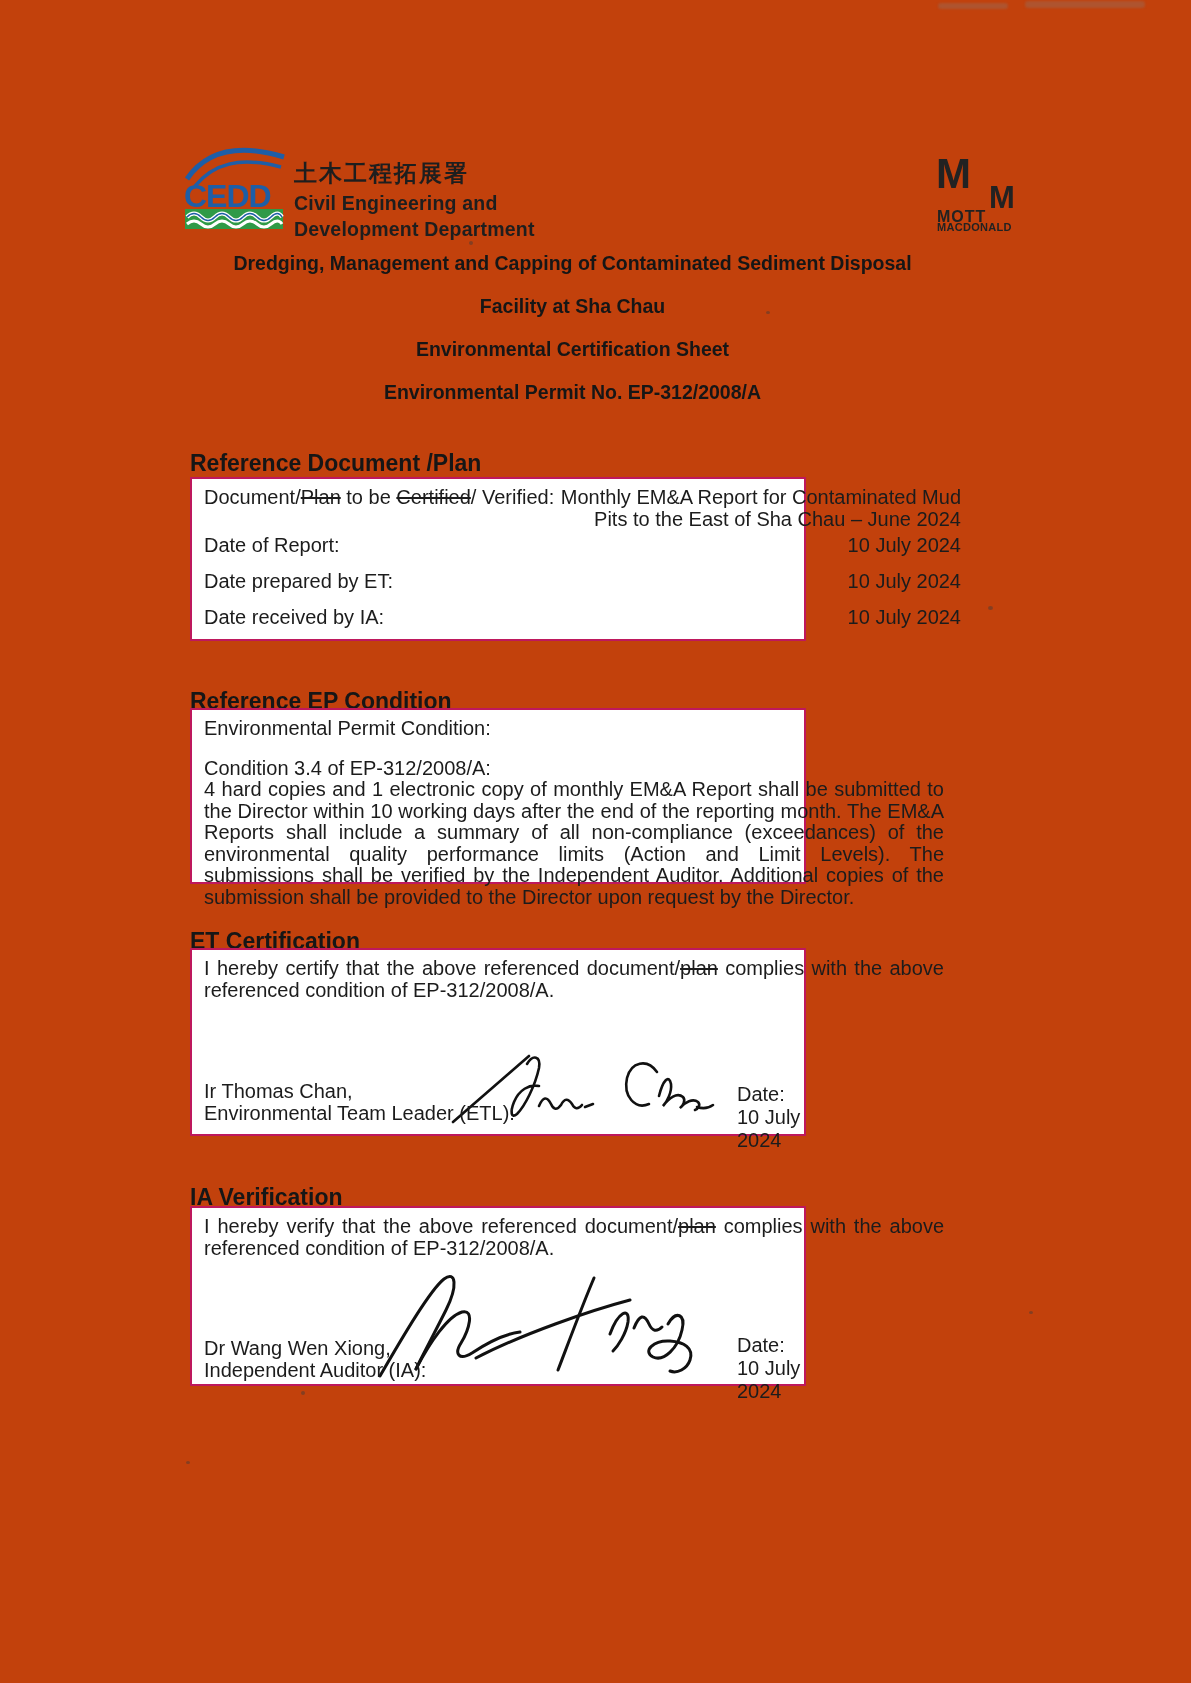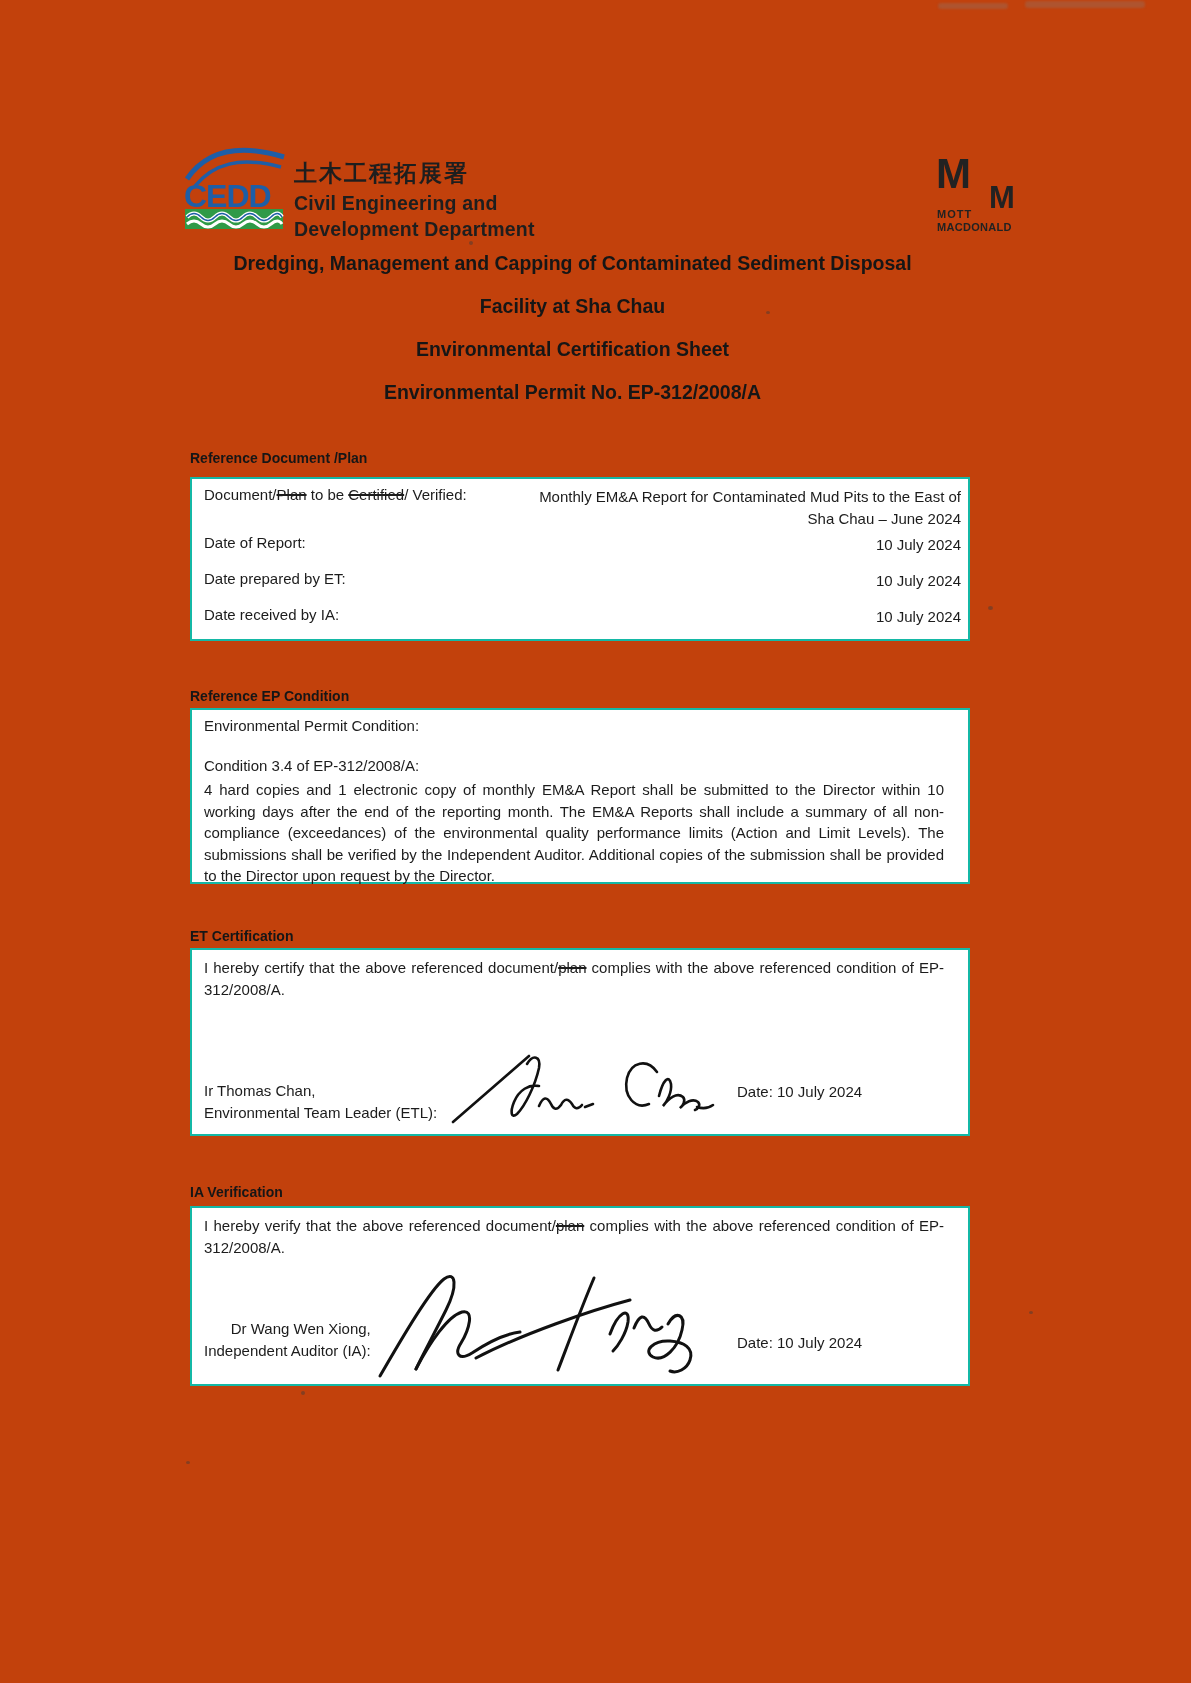--- a/index.html
+++ b/index.html
@@ -11,50 +11,50 @@
 
   
   .cedd-mark { position:absolute; left:184px; top:142px; }
   .cedd-text { position:absolute; left:294px; top:158px; font-weight:bold; color:#1e1e1e; }
   .cedd-zh  { font-size:23px; letter-spacing:2px; font-family:"DejaVu Sans","Liberation Sans",sans-serif; }
   .cedd-en  { font-size:19.5px; margin-top:3px; letter-spacing:0.2px; }
 
   .mott { position:absolute; left:936px; top:145px; width:140px; height:95px; color:#222; }
   .mott .m1 { position:absolute; left:0; top:8px;  font-size:42px; font-weight:800; line-height:1; letter-spacing:-1px;}
   .mott .m2 { position:absolute; left:53px; top:37px; font-size:31px; font-weight:800; line-height:1; letter-spacing:-1px;}
-  .mott .t1 { position:absolute; left:1px; top:63px; font-size:11px; font-weight:bold; letter-spacing:1px; }
+  .mott .t1 { position:absolute; left:1px; top:63px; font-size:16px; font-weight:bold; letter-spacing:1px; }
   .mott .t2 { position:absolute; left:1px; top:76px; font-size:11px; font-weight:bold; letter-spacing:0.3px; }
 
   
   .title { position:absolute; left:150px; width:845px; text-align:center; font-weight:bold; font-size:19.5px; color:#161616; }
   .t-1 { top:252px; } .t-2 { top:295px; } .t-3 { top:338px; } .t-4 { top:381px; }
 
   
-  .sec-h { position:absolute; left:190px; font-weight:bold; font-size:14px; color:#161616; }
+  .sec-h { position:absolute; left:190px; font-weight:bold; font-size:23px; color:#161616; }
   .h-refdoc { top:450px; } .h-ep { top:688px; } .h-et { top:928px; } .h-ia { top:1184px; }
 
   
-  .box { position:absolute; left:190px; width:780px; border:2px solid #14b8a6; box-sizing:border-box; background:#fff; font-size:15px; }
+  .box { position:absolute; left:190px; width:616px; border:2px solid #be185d; box-sizing:border-box; background:#fff; font-size:20px; }
   .box-refdoc { top:477px;  height:164px; }
   .box-ep     { top:708px;  height:176px; }
   .box-et     { top:948px;  height:188px; }
   .box-ia     { top:1206px; height:180px; }
 
   .row-label { position:absolute; left:12px;  width:330px; white-space:nowrap; }
   .row-value { position:absolute; left:337px; width:432px; line-height:22px;text-align:right; }
   .r1 { top:7px; } .r2 { top:55px; } .r3 { top:91px; } .r4 { top:127px; }
 
   .ep-intro { position:absolute; left:12px; top:7px; }
   .ep-cond-title { position:absolute; left:12px; top:47px; }
   .ep-body { position:absolute; left:12px; top:69px; width:740px; text-align:justify; line-height:21.5px; }
 
   .statement { position:absolute; left:12px; top:7px; width:740px; text-align:justify; line-height:22px; }
   .sig-block { position:absolute; left:12px; line-height:22px; }
   .sig-block-et { top:130px; }
-  .sig-block-ia { top:110px;text-align:right; }
+  .sig-block-ia { top:129px; }
   .sig-date { position:absolute; left:545px; }
   .sig-date-et { top:133px; }
   .sig-date-ia { top:126px; }
   .et-sig { position:absolute; left:255px; top:100px; }
   .ia-sig { position:absolute; left:180px; top:64px; }
 
   .strike { text-decoration:line-through; text-decoration-thickness:1.5px; }
 
   
   .speck { position:absolute; background:rgba(60,60,60,0.45); border-radius:50%; }

